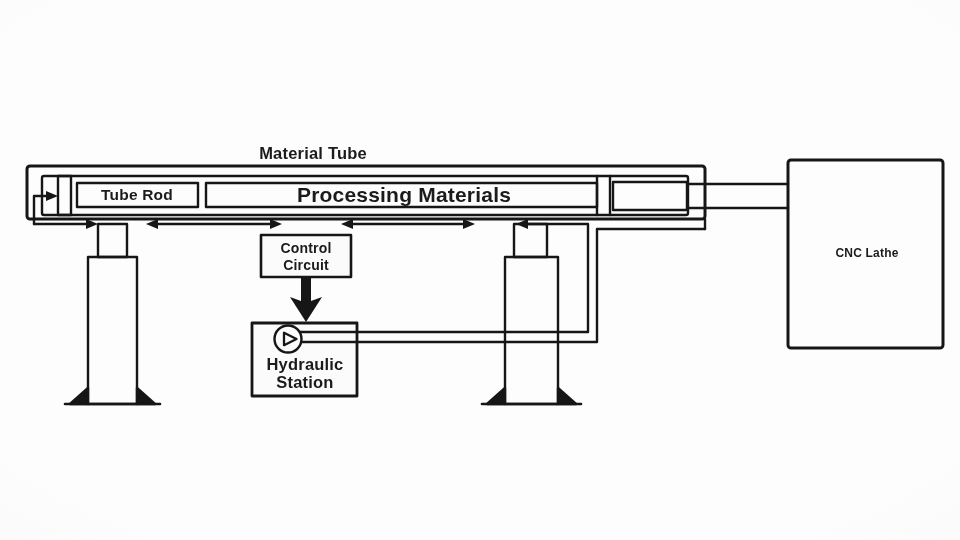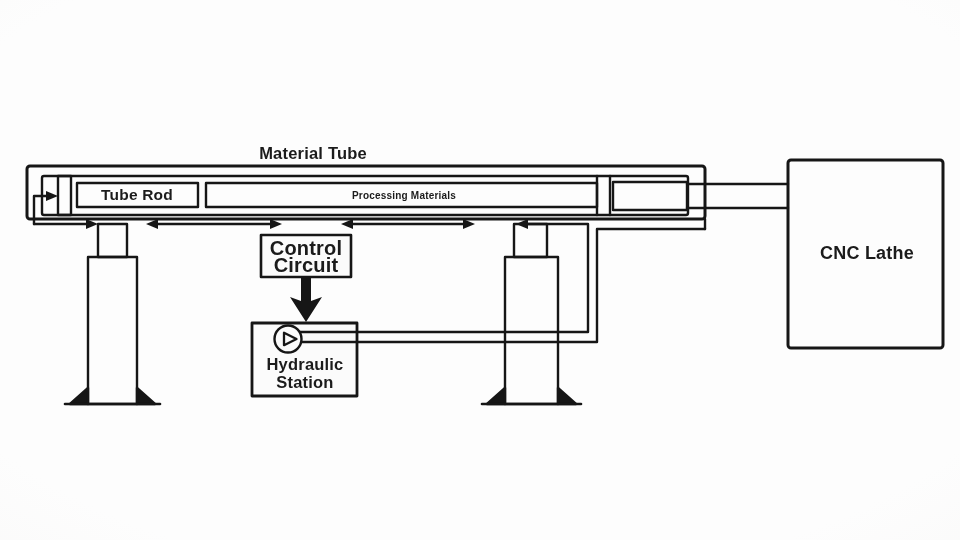--- a/index.html
+++ b/index.html
@@ -17,24 +17,24 @@
     transform:translate(-50%,-50%);
     color:#1b1b1b;
     font-weight:700;
     letter-spacing:.2px;
     white-space:nowrap;
     text-align:center;
   }
   .lbl.wrap{white-space:normal;}
   .lbl-material-tube{left:313px;top:153px;font-size:16.5px;}
   .lbl-feed-rod{left:137px;top:195px;font-size:15.5px;}
-  .lbl-processing{left:404px;top:195px;font-size:10px;}
-  .lbl-control{left:306px;top:257px;font-size:20px;width:84px;line-height:17px;}
+  .lbl-processing{left:404px;top:195px;font-size:21px;}
+  .lbl-control{left:306px;top:257px;font-size:14px;width:84px;line-height:17px;}
   .lbl-hydraulic{left:305px;top:373px;font-size:16.5px;width:94px;line-height:18px;}
-  .lbl-cnc{left:867px;top:253px;font-size:18px;}
+  .lbl-cnc{left:867px;top:253px;font-size:12px;}
 </style>
 </head>
 <body>
 
 <div class="stage">
 
   <svg class="diagram" width="960" height="540" viewBox="0 0 960 540">
     <defs>
       <marker id="ah-end" viewBox="0 0 12 10" refX="3" refY="5" markerWidth="12" markerHeight="10" markerUnits="userSpaceOnUse" orient="auto">
         <path d="M0,0 L12,5 L0,10 Z" fill="#161616"></path>

